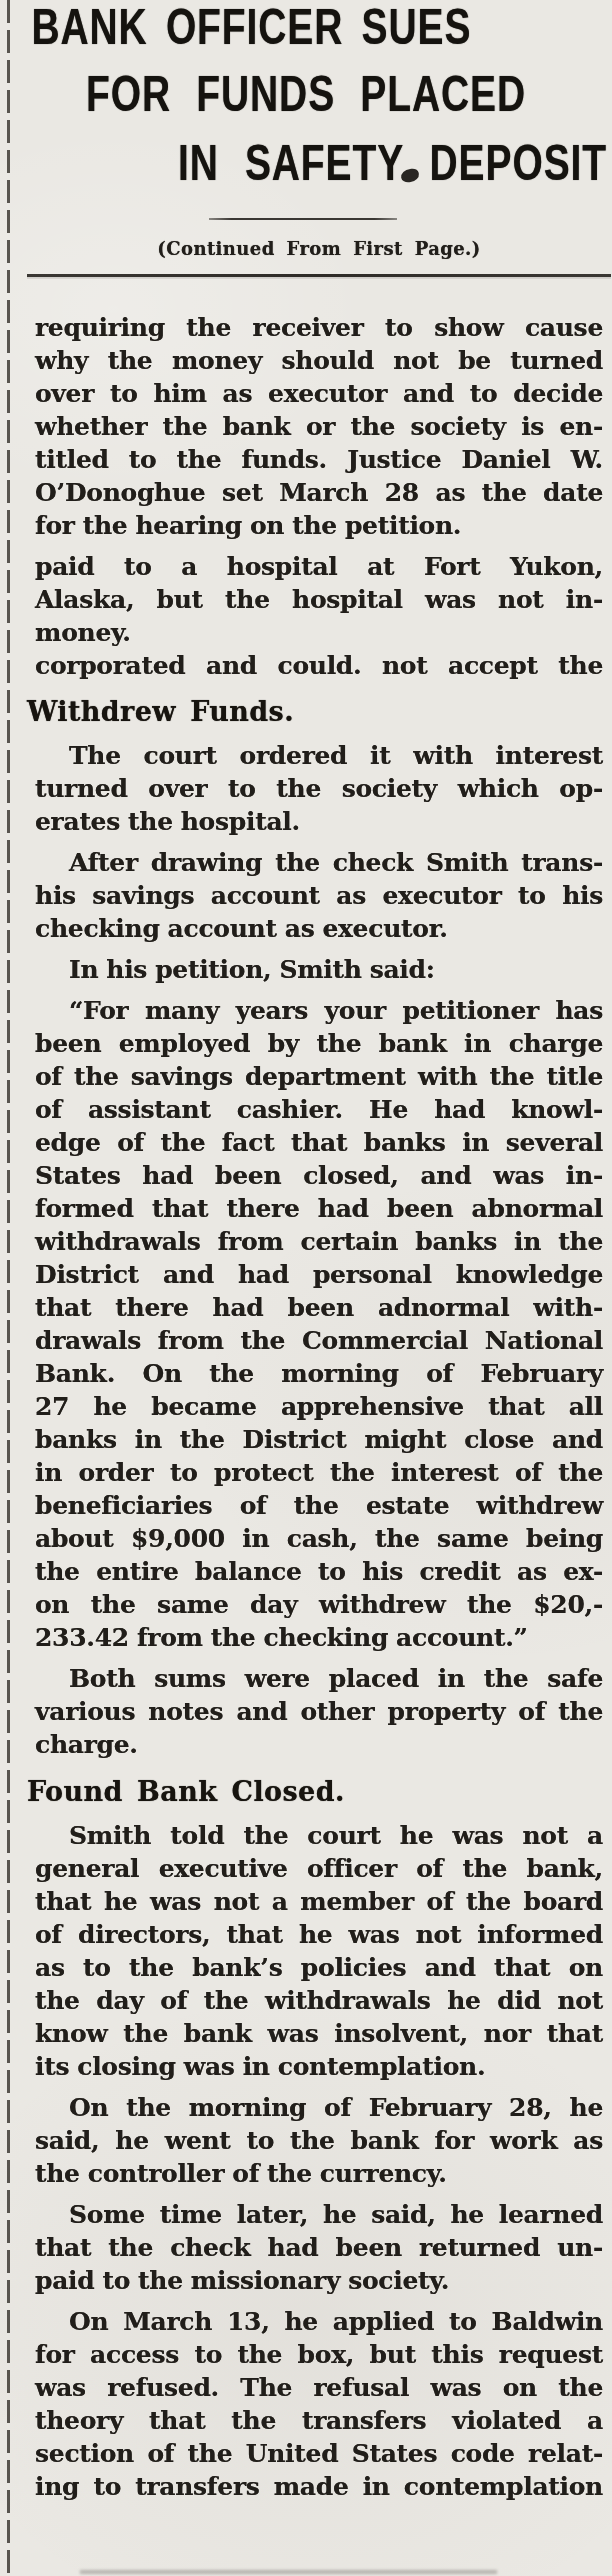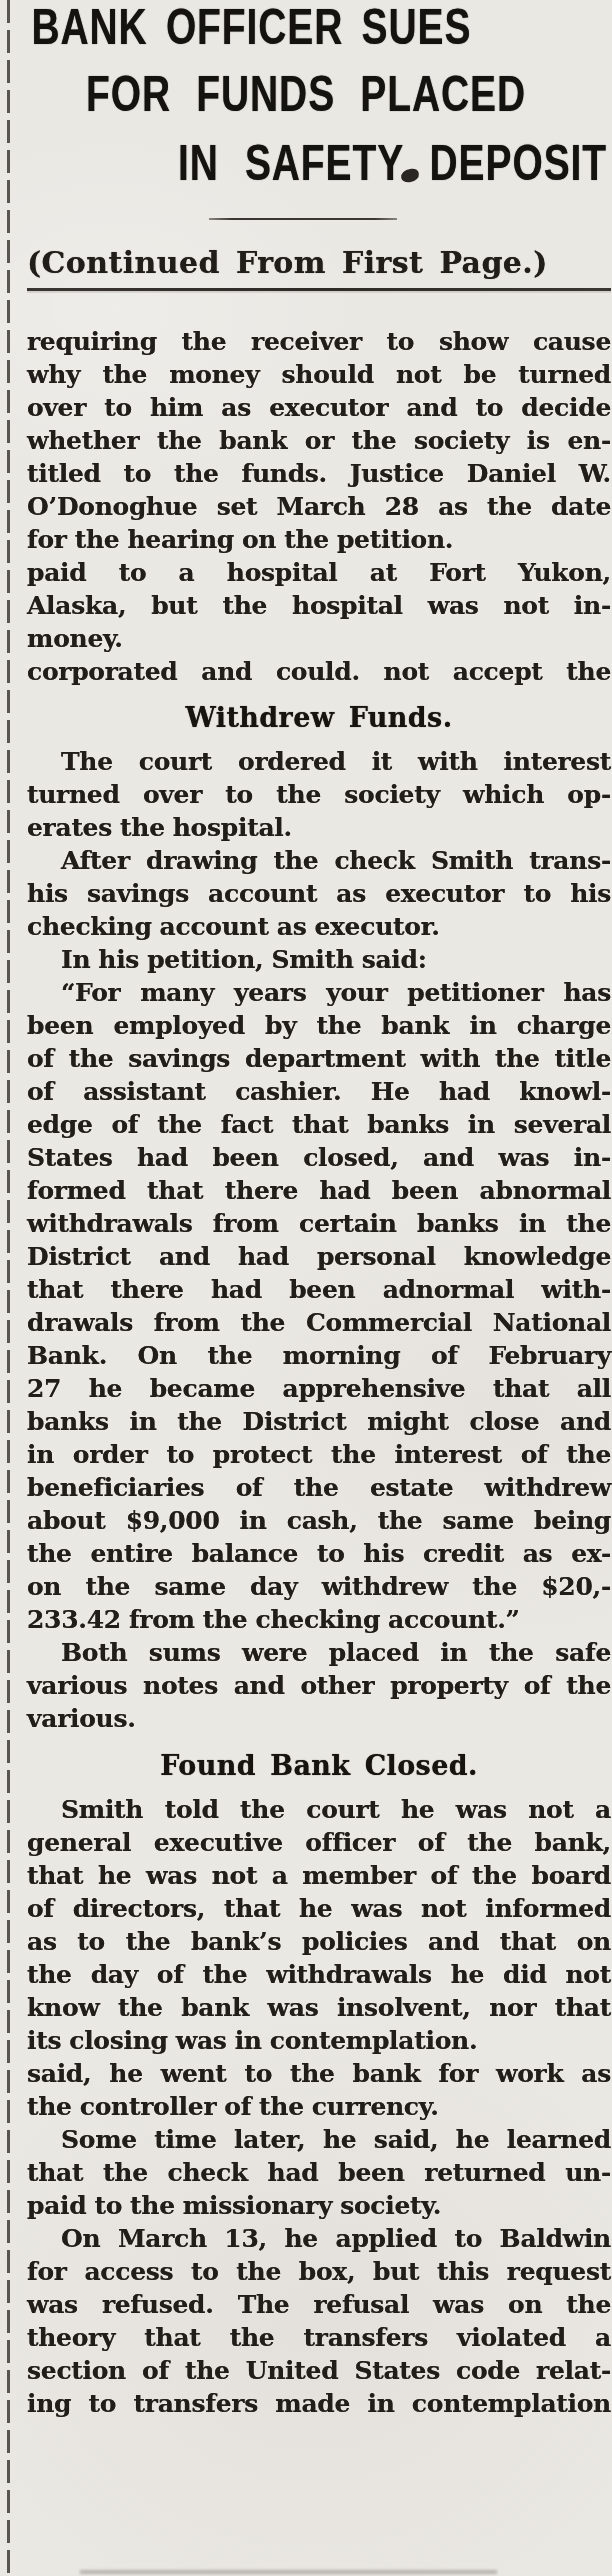--- a/index.html
+++ b/index.html
@@ -52,50 +52,50 @@
   .ink-blob{
     position:absolute;left:401px;top:169px;width:18px;height:13.3px;
     background:#14110d;border-radius:60% 40% 55% 45%;
     transform:rotate(-8deg);opacity:.9;
   }
   .divider-short{
     width:188px;height:2.7px;margin:23px 0 0 182px;
     background:linear-gradient(90deg, rgba(58,55,51,.55), #3a3733 12%, #3a3733 88%, rgba(58,55,51,.55));
   }
   .continued{
-    margin-top:25px;
-    font-size:30px;font-weight:700;line-height:36px;
+    margin-top:11px;
+    font-size:18px;font-weight:700;line-height:36px;
+    text-align:center;
     letter-spacing:0.4px;word-spacing:5.3px;
     text-shadow:0 0 0.7px rgba(30,27,22,.8);
   }
   .rule-full{
     margin-top:7px;height:2.7px;width:100%;
     background:linear-gradient(90deg, #3a3733, #2e2b27 50%, #3a3733);
     box-shadow:0 1.8px 0 rgba(58,55,51,.15);
   }
   
   .body-col{margin-top:34px;}
-  .para{margin:0;}
+  .para{margin:8px;}
   .line{
     font-size:25px;
     line-height:33px;
     font-weight:700;
     letter-spacing:-0.3px;
     word-spacing:-0.4px;
     text-align:justify;
     text-align-last:justify;
     white-space:normal;
     text-shadow:0 0 0.6px rgba(33,30,26,.75);
   }
   .line.first{text-indent:34px;}
   .line.last{text-align-last:left;}
   .subhead{
     font-size:27px;font-weight:700;line-height:36px;
     margin:12.4px 0 9px 0;
-    text-align:center;
     letter-spacing:0.4px;word-spacing:4.4px;
     color:#17140f;
     text-shadow:0 0 0.9px rgba(23,20,15,.85);
   }
   .bottom-smudge{
     position:absolute;bottom:1.8px;left:80px;width:417px;height:4.4px;
     background:rgba(70,65,58,.30);
     filter:blur(1.8px);
   }
 </style>
@@ -166,34 +166,35 @@
           <div class="line">in order to protect the interest of the</div>
           <div class="line">beneficiaries of the estate withdrew</div>
           <div class="line">about $9,000 in cash, the same being</div>
           <div class="line">the entire balance to his credit as ex-</div>
           <div class="line">on the same day withdrew the $20,-</div>
           <div class="line last">233.42 from the checking account.”</div>
         </div>
         <div class="para">
           <div class="line first">Both sums were placed in the safe</div>
           <div class="line">various notes and other property of the</div>
-          <div class="line last">various.</div>
+          <div class="line last">charge.</div>
         </div>
         <div class="subhead">Found Bank Closed.</div>
         <div class="para">
           <div class="line first">Smith told the court he was not a</div>
           <div class="line">general executive officer of the bank,</div>
           <div class="line">that he was not a member of the board</div>
           <div class="line">of directors, that he was not informed</div>
           <div class="line">as to the bank’s policies and that on</div>
           <div class="line">the day of the withdrawals he did not</div>
           <div class="line">know the bank was insolvent, nor that</div>
           <div class="line last">its closing was in contemplation.</div>
         </div>
         <div class="para">
+          <div class="line first">On the morning of February 28, he</div>
           <div class="line">said, he went to the bank for work as</div>
           <div class="line last">the controller of the currency.</div>
         </div>
         <div class="para">
           <div class="line first">Some time later, he said, he learned</div>
           <div class="line">that the check had been returned un-</div>
           <div class="line last">paid to the missionary society.</div>
         </div>
         <div class="para">
           <div class="line first">On March 13, he applied to Baldwin</div>

